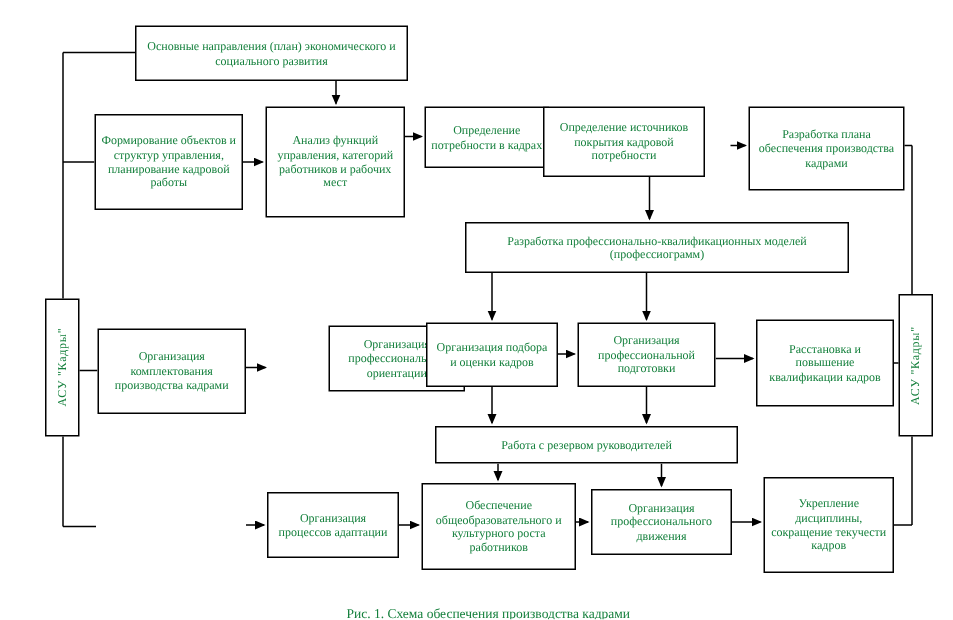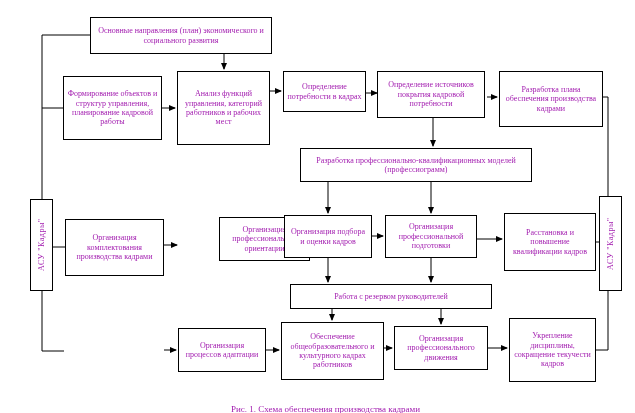--- a/index.html
+++ b/index.html
@@ -7,21 +7,21 @@
     padding: 0;
     background: #ffffff;
   }
   #canvas {
     position: relative;
     width: 635px;
     height: 413px;
     background: #ffffff;
     overflow: hidden;
     font-family: "Liberation Serif", serif;
-    color: #a21caf;
+    color: #15803d;
   }
   #wires {
     position: absolute;
     left: 0;
     top: 0;
     z-index: 1;
   }
   .node {
     position: absolute;
     box-sizing: border-box;
@@ -107,33 +107,33 @@
   </svg>
 
   <div class="node" style="left:90px; top:17px; width:182px; height:37px;">Основные направления (план) экономического и социального развития</div>
 
   <div class="node vert" style="left:30px; top:199px; width:23px; height:92px;">АСУ "Кадры"</div>
   <div class="node vert" style="left:599px; top:196px; width:23px; height:95px;">АСУ "Кадры"</div>
 
   <div class="node" style="left:63px; top:76px; width:99px; height:64px;">Формирование объектов и структур управления, планирование кадровой работы</div>
   <div class="node" style="left:283px; top:71px; width:83px; height:41px;">Определение потребности в кадрах</div>
   <div class="node" style="left:177px; top:71px; width:93px; height:74px;">Анализ функций управления, категорий работников и рабочих мест</div>
-  <div class="node" style="left:377px; top:71px; width:108px; height:47px;">Определение источников покрытия кадровой потребности</div>
+  <div class="node" style="left:362px; top:71px; width:108px; height:47px;">Определение источников покрытия кадровой потребности</div>
   <div class="node" style="left:499px; top:71px; width:104px; height:56px;">Разработка плана обеспечения производства кадрами</div>
 
-  <div class="node" style="left:300px; top:148px; width:232px; height:34px;">Разработка профессионально-квалификационных моделей (профессиограмм)</div>
+  <div class="node" style="left:310px; top:148px; width:256px; height:34px;">Разработка профессионально-квалификационных моделей (профессиограмм)</div>
 
   <div class="node" style="left:65px; top:219px; width:99px; height:57px;">Организация комплектования производства кадрами</div>
   <div class="node" style="left:179px; top:217px; width:91px; height:44px;margin-left:40px;">Организация профессиональной ориентации</div>
   <div class="node" style="left:284px; top:215px; width:88px; height:43px;">Организация подбора и оценки кадров</div>
   <div class="node" style="left:385px; top:215px; width:92px; height:43px;">Организация профессиональной подготовки</div>
   <div class="node" style="left:504px; top:213px; width:92px; height:58px;">Расстановка и повышение квалификации кадров</div>
 
   <div class="node" style="left:290px; top:284px; width:202px; height:25px;">Работа с резервом руководителей</div>
 
   <div class="node" style="left:178px; top:328px; width:88px; height:44px;font-family:Liberation Serif, serif;">Организация процессов адаптации</div>
-  <div class="node" style="left:281px; top:322px; width:103px; height:58px;">Обеспечение общеобразовательного и культурного кадрах работников</div>
+  <div class="node" style="left:281px; top:322px; width:103px; height:58px;">Обеспечение общеобразовательного и культурного роста работников</div>
   <div class="node" style="left:394px; top:326px; width:94px; height:44px;">Организация профессионального движения</div>
   <div class="node" style="left:509px; top:318px; width:87px; height:64px;">Укрепление дисциплины, сокращение текучести кадров</div>
 
   <div class="caption">Рис. 1. Схема обеспечения производства кадрами</div>
 
 </div>
 
 </body></html>

